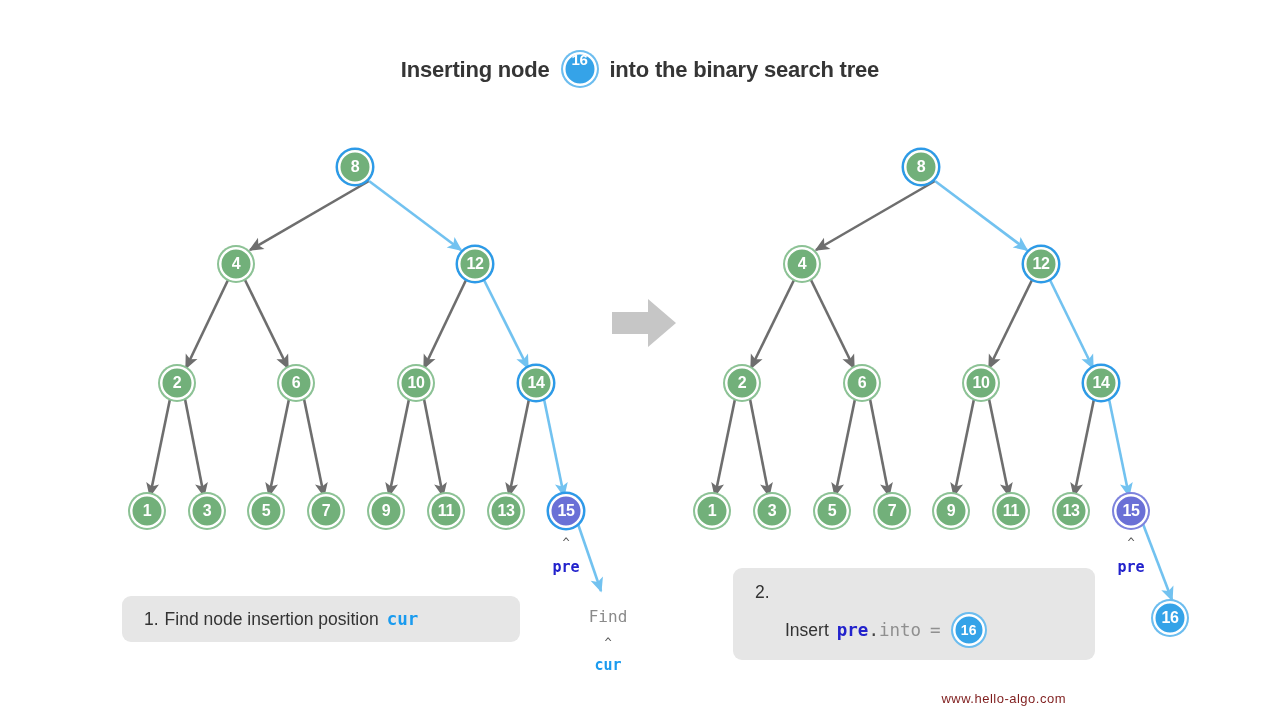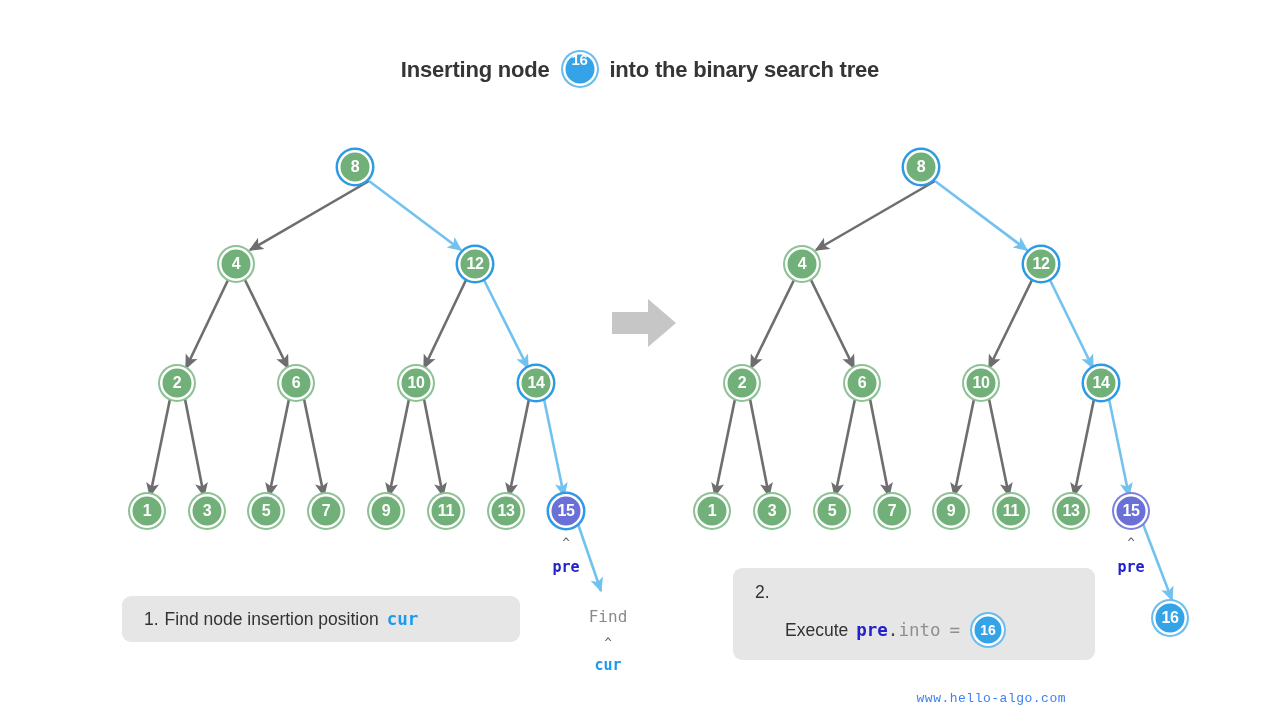--- a/index.html
+++ b/index.html
@@ -89,22 +89,22 @@
   .caption .line{display:flex;align-items:center;white-space:nowrap;}
   .cap-mono{font-family:"DejaVu Sans Mono", monospace;font-weight:bold;}
   .cap-cur{color:#1a9bef;}
   .cap-pre{color:#2222cc;}
   .cap-dim{font-family:"DejaVu Sans Mono", monospace;color:#8f8f8f;font-weight:normal;}
   .cap-dot{font-family:"DejaVu Sans Mono", monospace;color:#444;}
 
   .watermark{
     position:absolute;
     right:22px;bottom:14px;
-    font-family:Liberation Mono, monospace;
-    font-size:13px;color:#3b82f6;
+    font-family:Liberation Sans, sans-serif;
+    font-size:13px;color:#7f1d1d;
     letter-spacing:0.5px;
   }
 </style>
 </head>
 <body>
 
 <div id="stage">
 
   <svg class="layer" viewBox="0 0 1280 720">
     <defs>
@@ -224,21 +224,21 @@
 
     <div class="caret" style="left:1113px;top:537px;width:36px">^</div>
     <div class="ptr ptr-pre" style="left:1106px;top:558px;width:50px">pre</div>
 
     <div class="caption" style="left:733px;top:568px;width:362px;height:92px;padding:0 22px">
       <div class="line" style="margin-bottom:11px">
         <span>2.</span>
         <span style="width:6px"></span>
       </div>
       <div class="line" style="padding-left:30px">
-        <span>Execute</span>
+        <span>Insert</span>
         <span style="width:8px"></span>
         <span class="cap-mono cap-pre">pre</span>
         <span class="cap-dot">.</span>
         <span class="cap-dim">into</span>
         <span style="width:9px"></span>
         <span class="cap-dim">=</span>
         <span style="width:12px"></span>
         <span class="tnode" style="width:32px;height:32px;font-size:14px">16</span>
       </div>
     </div>

